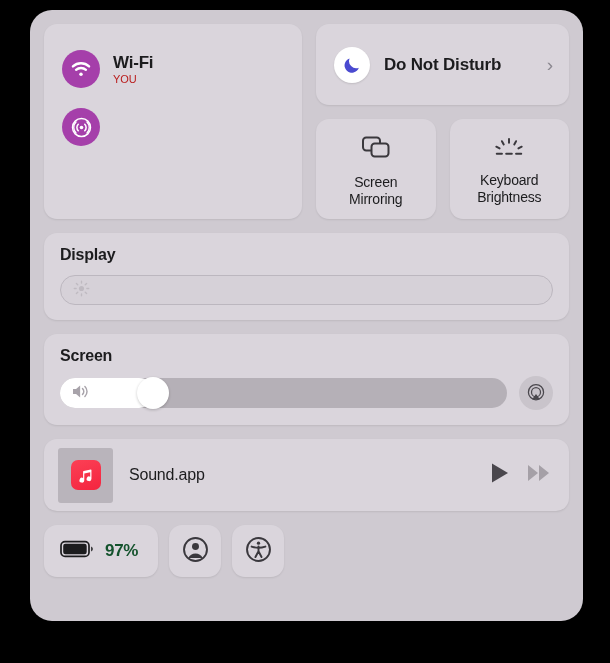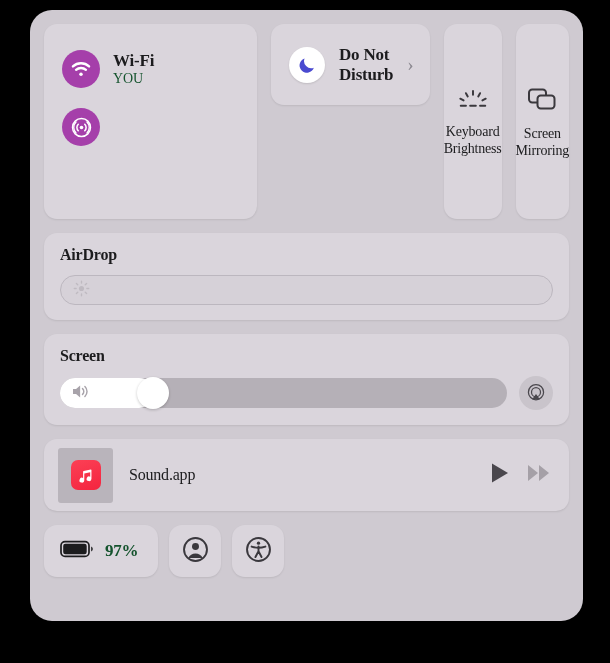--- a/index.html
+++ b/index.html
@@ -16,21 +16,20 @@
   #cc-panel {
     position: absolute;
     left: 30px;
     top: 10px;
     width: 553px;
     height: 611px;
     background: #cfcad1;
     border-radius: 22px;
     box-shadow: 0 6px 26px rgba(0,0,0,0.55);
     padding: 14px 14px 0 14px;
-    font-family: Liberation Serif, serif;
   }
 
   
   .card {
     background: #dad5dc;
     border-radius: 13px;
     box-shadow: 0 1px 2px rgba(0,0,0,0.09);
   }
 
   
@@ -69,31 +68,31 @@
   }
 
   .conn-text { display: flex; flex-direction: column; line-height: 1.12; }
   .conn-title {
     font-size: 17px;
     font-weight: bold;
     color: #1c1c1e;
     letter-spacing: -0.2px;
   }
   .conn-sub {
-    font-size: 14px;
-    color: #14532d;
+    font-size: 11px;
+    color: #b91c1c;
     letter-spacing: -0.1px;
     margin-top: 1px;
   }
 
   
   .top-right {
     flex: 1;
     display: flex;
-    flex-direction: row;
+    flex-direction: column;
     gap: 14px;
   }
 
   #dnd-card {
     height: 81px;
     display: flex;
     align-items: center;
     padding: 0 16px 0 18px;
     gap: 14px;
   }
@@ -316,59 +315,59 @@
         <div class="dnd-circle">
           <svg width="20" height="20" viewBox="0 0 24 24">
             <path d="M20.2 15.3A8.6 8.6 0 0 1 9.1 4.1a8.8 8.8 0 1 0 11.1 11.2Z" fill="#4a4ad0"></path>
           </svg>
         </div>
         <span class="dnd-label">Do Not Disturb</span>
         <span class="chevron">›</span>
       </div>
 
       <div class="tile-row">
+
+        <div class="card tile">
+          <span>
+            <svg width="30" height="26" viewBox="0 0 30 26" fill="none" stroke="#3a383d" stroke-width="2">
+              <rect x="2" y="2.5" width="17" height="13" rx="3.2"></rect>
+              <rect x="10.5" y="8.5" width="17" height="13" rx="3.2" fill="#dad5dc"></rect>
+            </svg>
+          </span>
+          <span class="tile-label">
+            <span>Screen</span><br>
+            <span>Mirroring</span>
+          </span>
+        </div>
 
         <div class="card tile">
           <span>
             <svg width="32" height="22" viewBox="0 0 34 22" fill="none" stroke="#3a383d" stroke-width="2.1" stroke-linecap="round">
               <path d="M17 1.5v4"></path>
               <path d="M9.5 3.8l1.9 3.4"></path>
               <path d="M24.5 3.8l-1.9 3.4"></path>
               <path d="M3.5 9.6l3.5 1.8"></path>
               <path d="M30.5 9.6l-3.5 1.8"></path>
               <path d="M4 17h5.5"></path>
               <path d="M14 17h6"></path>
               <path d="M24.5 17H30"></path>
             </svg>
           </span>
           <span class="tile-label">
             <span>Keyboard</span><br>
             <span>Brightness</span>
           </span>
         </div>
 
-        <div class="card tile">
-          <span>
-            <svg width="30" height="26" viewBox="0 0 30 26" fill="none" stroke="#3a383d" stroke-width="2">
-              <rect x="2" y="2.5" width="17" height="13" rx="3.2"></rect>
-              <rect x="10.5" y="8.5" width="17" height="13" rx="3.2" fill="#dad5dc"></rect>
-            </svg>
-          </span>
-          <span class="tile-label">
-            <span>Screen</span><br>
-            <span>Mirroring</span>
-          </span>
-        </div>
-
       </div>
     </div>
   </div>
 
   <div class="card slider-card">
-    <div class="slider-heading">AirDrop</div>
+    <div class="slider-heading">Display</div>
     <div class="display-track">
       <span>
         <svg width="17" height="17" viewBox="0 0 24 24" fill="none" stroke="#bfbac1" stroke-width="1.9" stroke-linecap="round">
           <circle cx="12" cy="12" r="3.6" fill="#bfbac1" stroke="none"></circle>
           <path d="M12 1.8v2.6M12 19.6v2.6M1.8 12h2.6M19.6 12h2.6M4.8 4.8l1.9 1.9M17.3 17.3l1.9 1.9M19.2 4.8l-1.9 1.9M6.7 17.3l-1.9 1.9"></path>
         </svg>
       </span>
     </div>
   </div>
 

